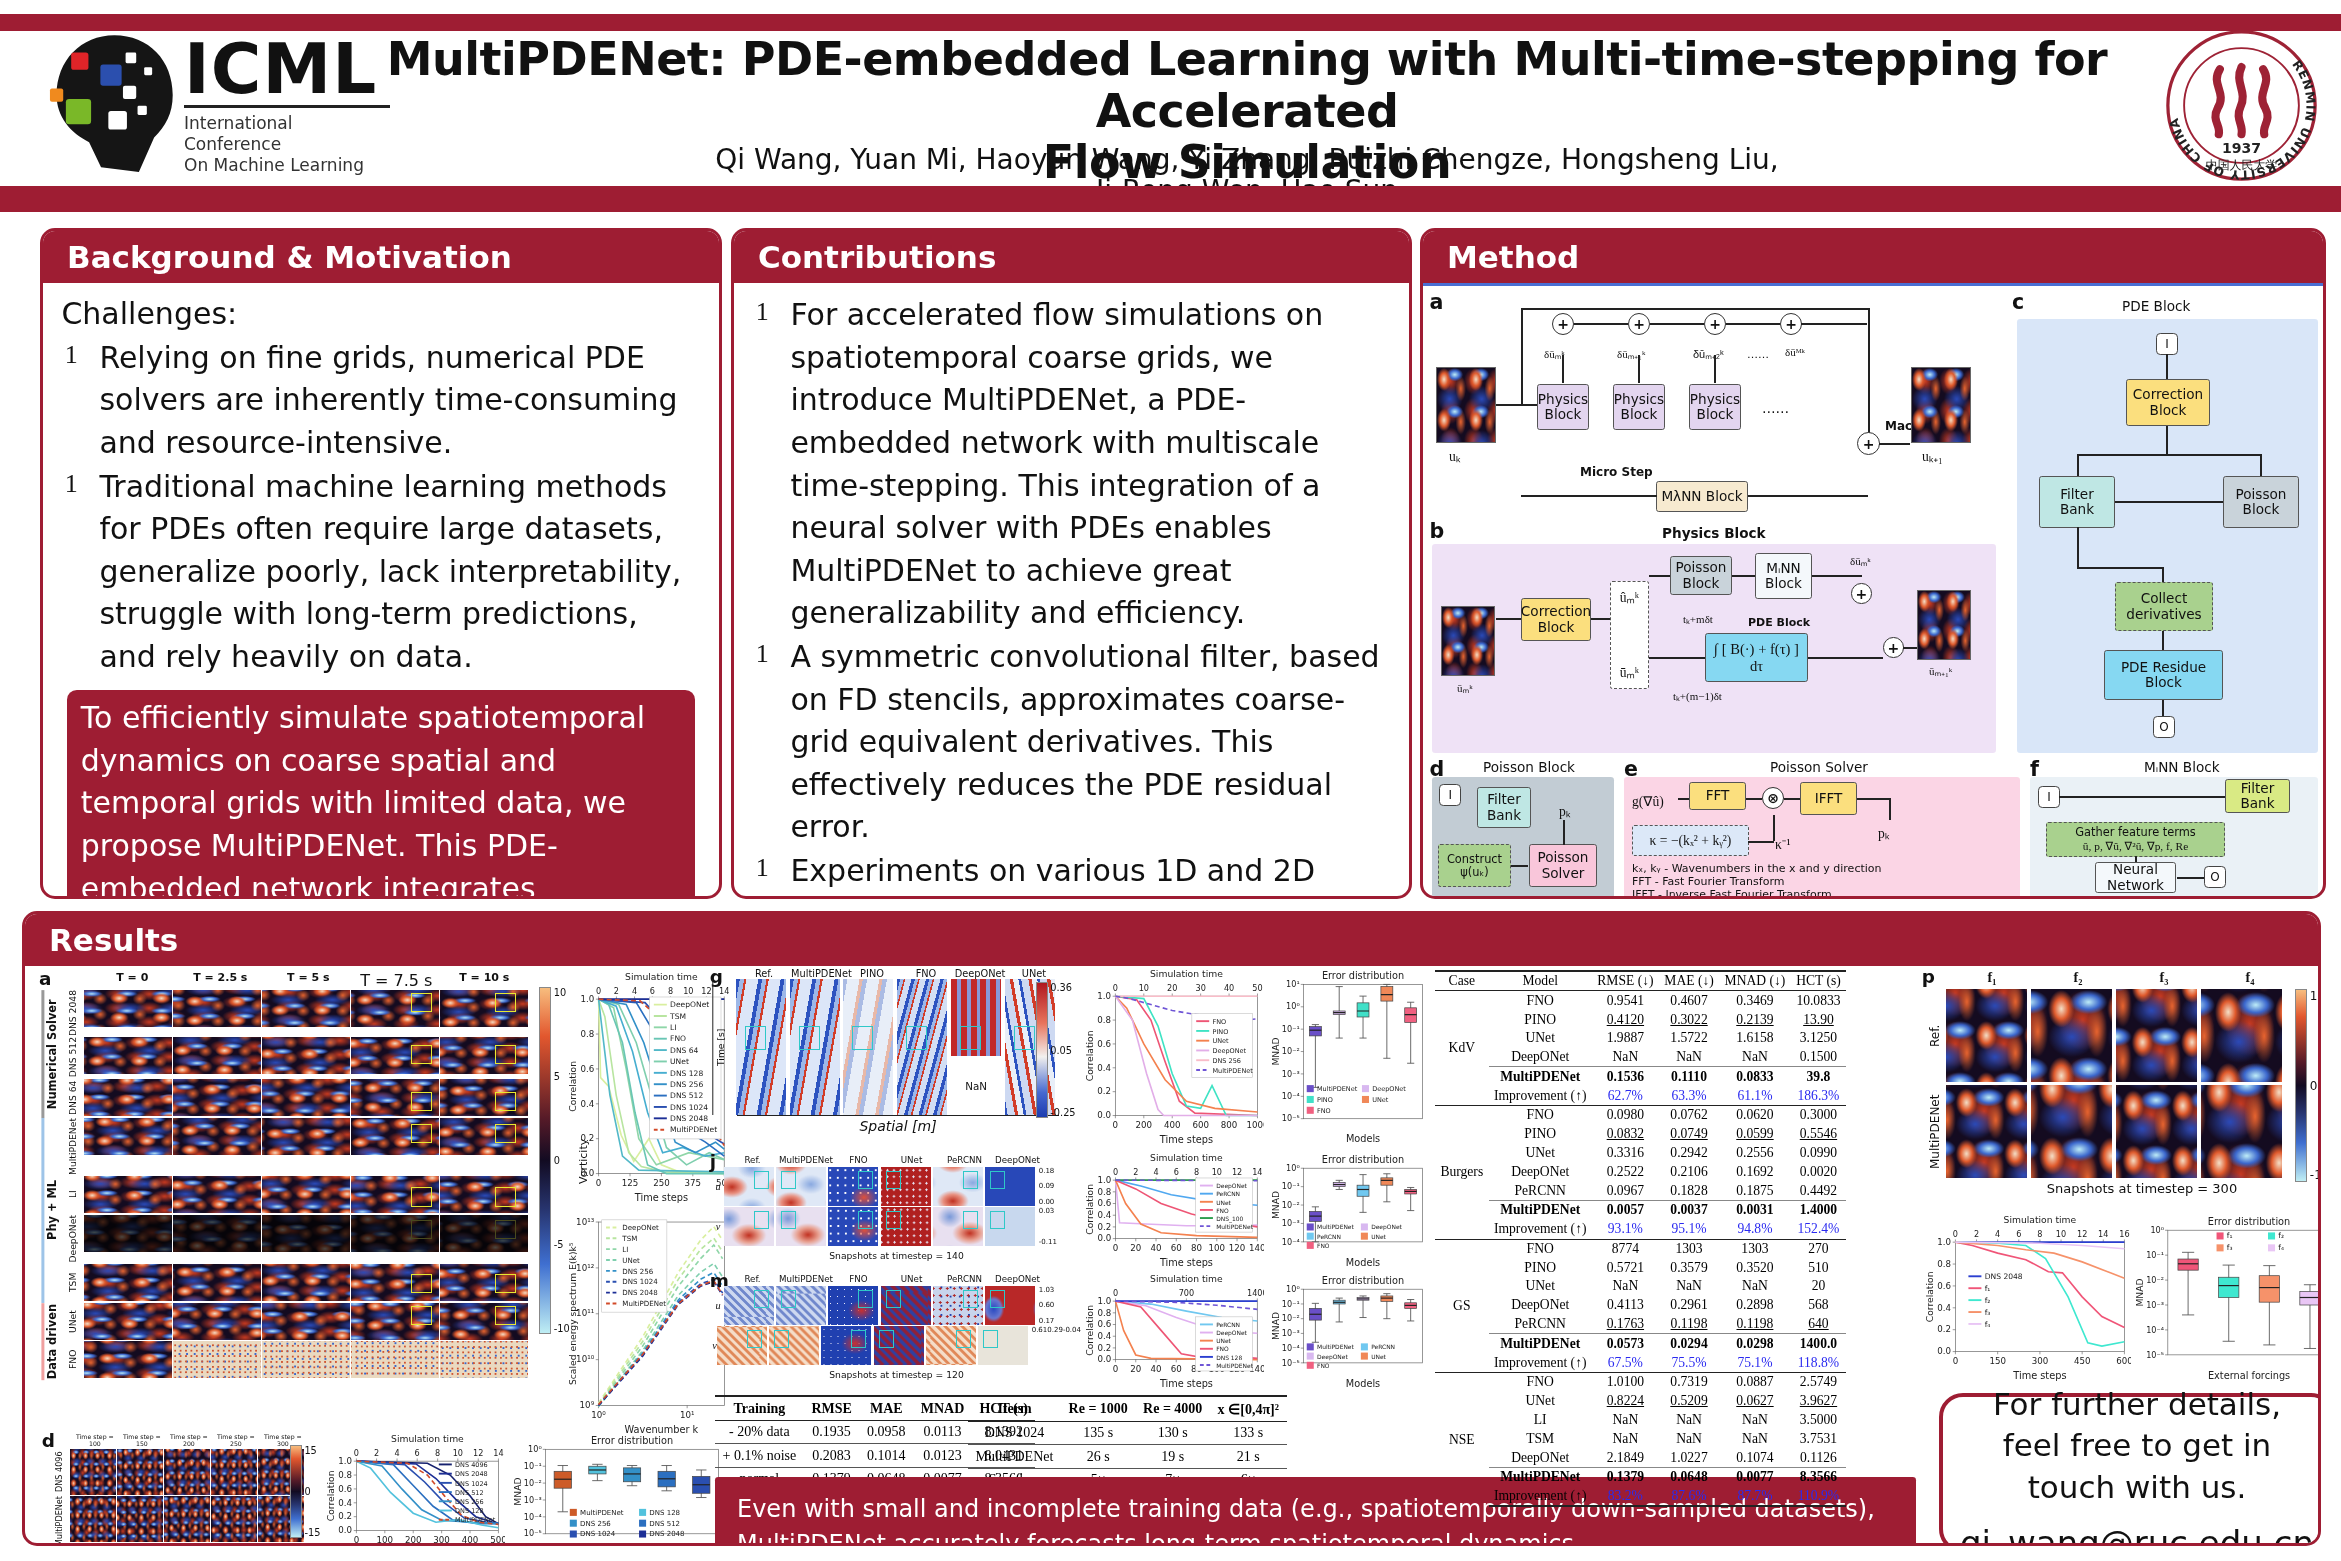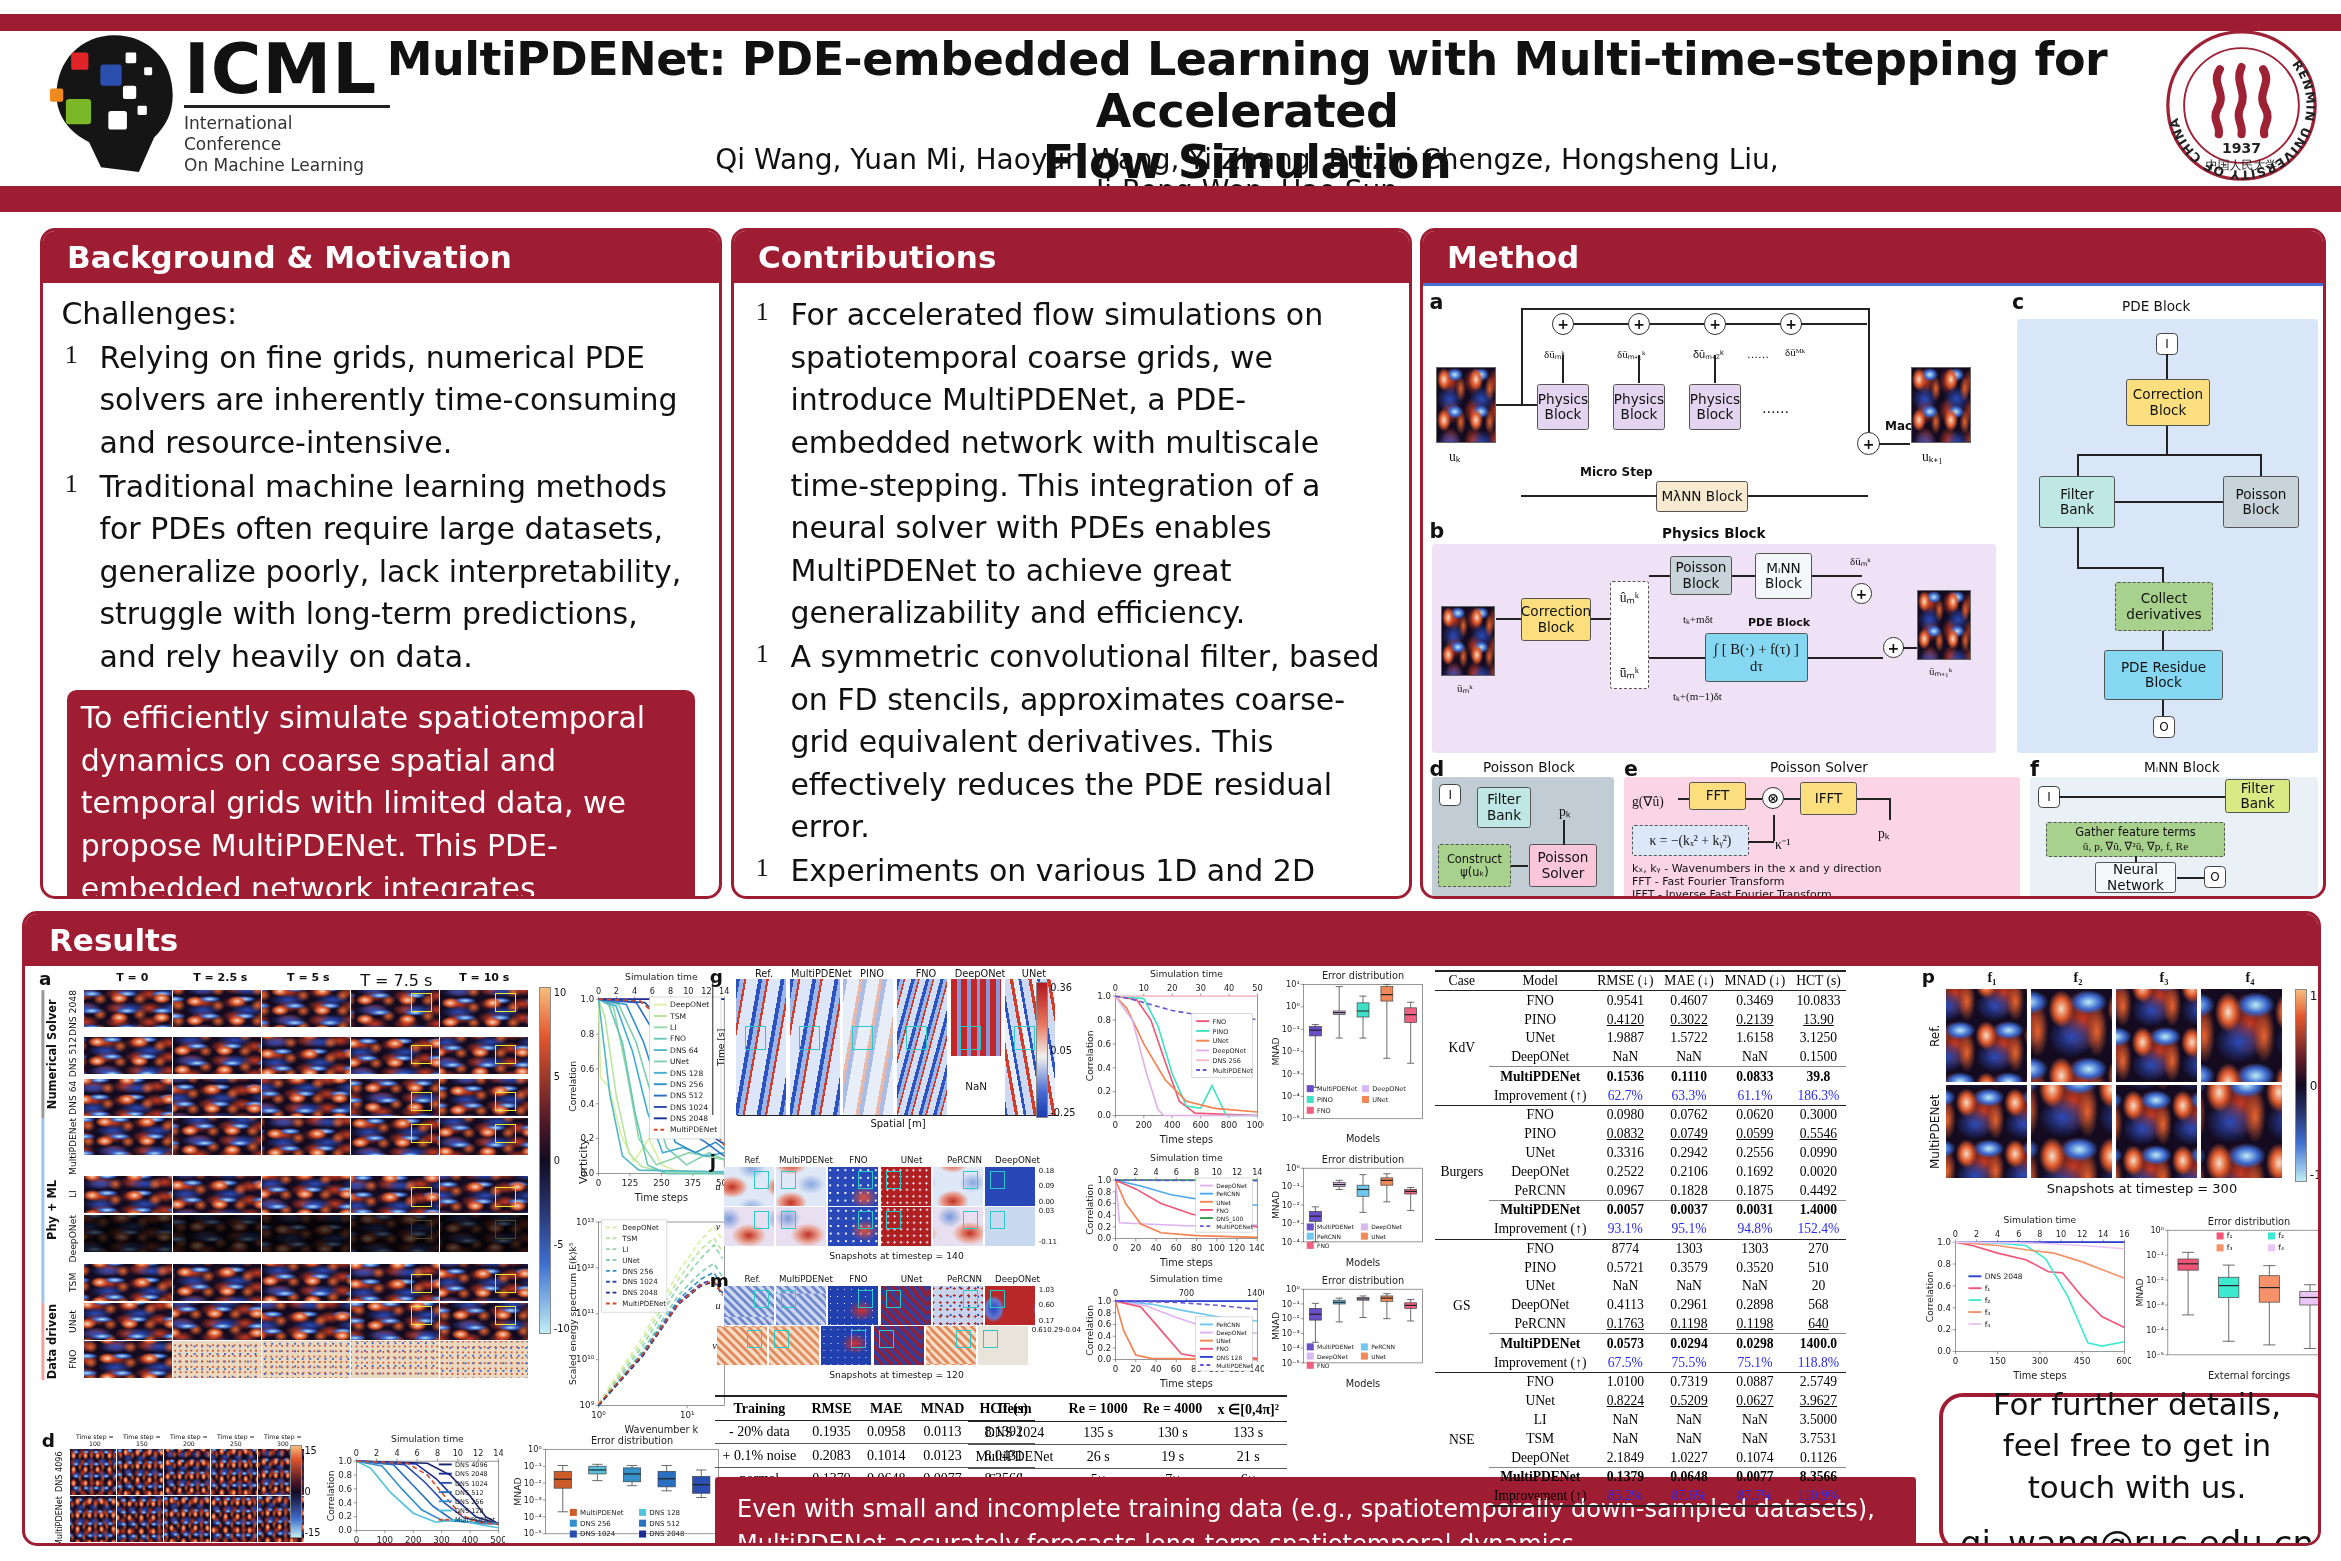--- a/index.html
+++ b/index.html
@@ -791,21 +791,21 @@
           <div class="cell pt-kdvred" style="width: 50px; height: 136px; margin-right: 3.8px;">
             <div class="hl" style="left: 18%; top: 34%; width: 42%; height: 18%;"></div>
             <div style="position: absolute; left: 0px; bottom: 0px; width: 100%; height: 44%; background: rgb(255, 255, 255); display: flex; align-items: center; justify-content: center; font-size: 10.3px;">
               <span>NaN</span>
             </div>
           </div>
           <div class="cell pt-kdvmix" style="width: 50px; height: 136px; margin-right: 3.8px;">
             <div class="hl" style="left: 18%; top: 34%; width: 42%; height: 18%;"></div>
           </div>
         </div>
-        <div style="margin-left: 25px; width: 322px; border-top: 1.6px solid rgb(34, 34, 34); text-align: center; font-size: 10px; padding-top: 1.6px;"><span>Spatial [m]</span></div>
+        <div style="margin-left: 25px; width: 322px; border-top: 1.6px solid rgb(34, 34, 34); text-align: center; font-size: 14px; padding-top: 1.6px; font-style: italic;"><span>Spatial [m]</span></div>
         <div class="cbar" style="right: 5.4px; top: 14px; height: 136px;">
           <div class="bar cb-kdv"></div>
           <div class="tks">
             <div>0.36</div>
             <div>0.05</div>
             <div>-0.25</div>
           </div>
         </div>
       </div>
     <div class="abs" style="left:1060px;top:2.2px"><svg width="179" height="179" viewBox="0 0 330 330">

